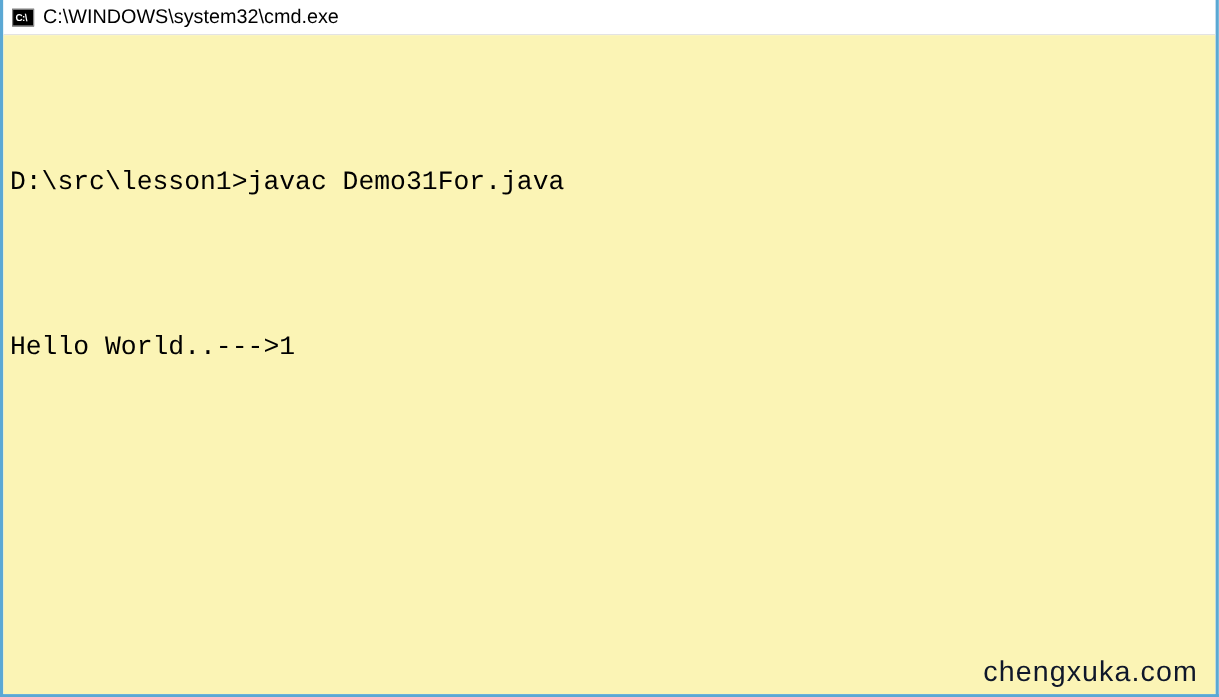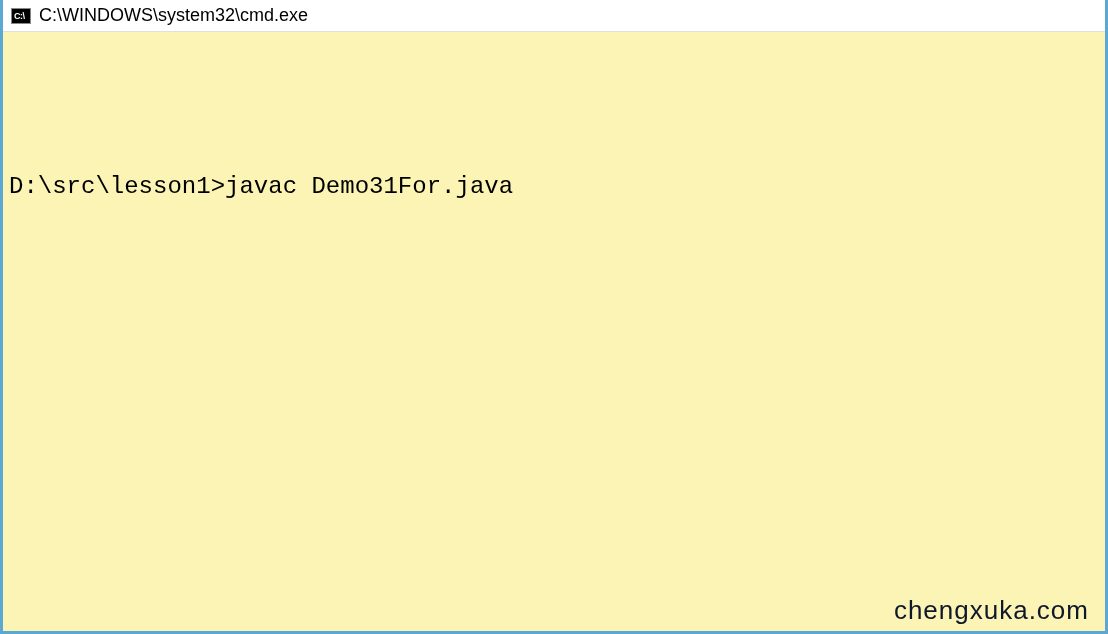--- a/index.html
+++ b/index.html
@@ -44,21 +44,21 @@
     }
     .title-text {
       font-size: 18px;
       color: #000000;
       font-family: "Microsoft YaHei", "SimSun", sans-serif;
     }
     .terminal {
       background: #fbf4b5;
       width: 100%;
       height: calc(100% - 32px);
-      padding: 20px 6px;
+      padding: 0 6px;
       font-family: "SimSun", "NSimSun", "Courier New", monospace;
       font-size: 24px;
       line-height: 30px;
       color: #000000;
       white-space: pre;
       overflow: hidden;
       position: relative;
     }
     .terminal-line {
       display: block;
@@ -80,20 +80,21 @@
   <div class="title-icon">
     <span class="title-icon-text">C:\</span>
   </div>
   <span class="title-text">C:\WINDOWS\system32\cmd.exe</span>
 </div>
 
 <div class="terminal">
   <span class="terminal-line"></span>
   <span class="terminal-line">D:\src\lesson1&gt;javac Demo31For.java</span>
   <span class="terminal-line"></span>
+  <span class="terminal-line">Hello World..---&gt;1</span>
   
   
   
   
   
   
   
   
   <span class="terminal-line"></span>
   

